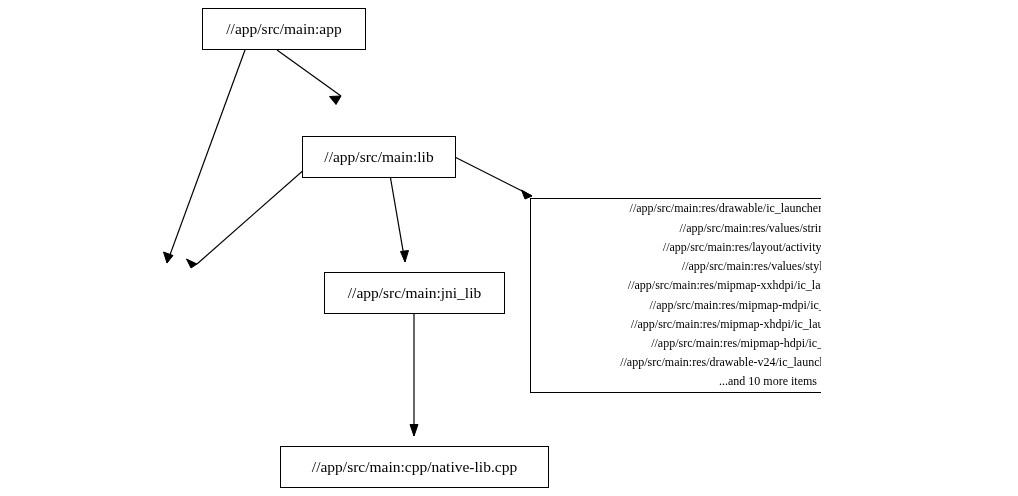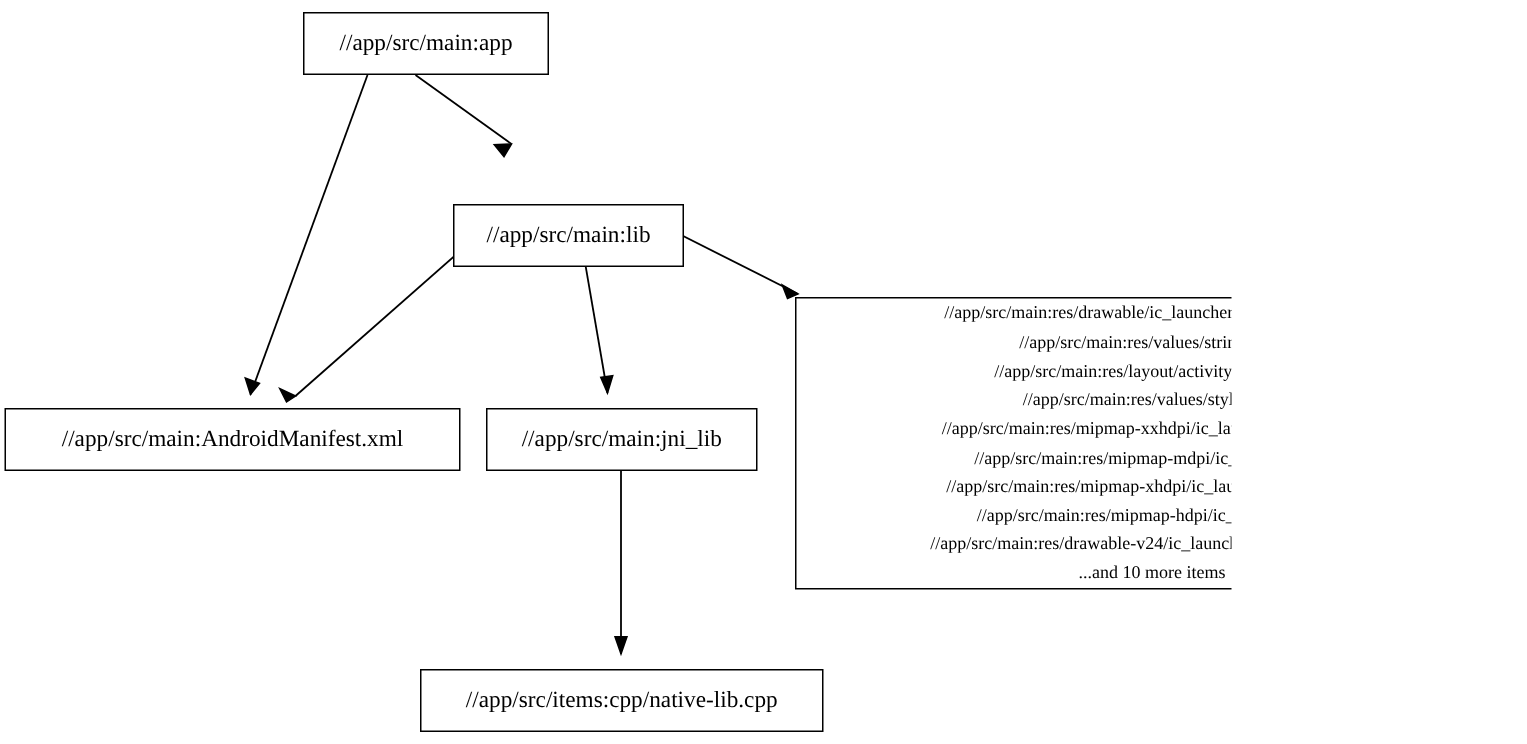--- a/index.html
+++ b/index.html
@@ -77,38 +77,35 @@
   </svg>
 
   <div class="node" id="node-app" style="left: 202px; top: 8px; width: 164px; height: 42px; background: rgb(255, 255, 255); border-color: rgb(0, 0, 0);">
     <span class="node-label">//app/src/main:app</span>
   </div>
 
   <div class="node" id="node-lib" style="left: 302px; top: 104px; width: 154px; height: 42px; background: rgb(255, 255, 255); border-color: rgb(0, 0, 0); margin-top: 32px;">
     <span class="node-label">//app/src/main:lib</span>
   </div>
 
-  <div class="node" id="node-manifest" style="left: 3px; top: 272px; width: 304px; height: 42px; background: rgb(255, 255, 255); border-color: rgb(0, 0, 0);">
-    <span class="node-label">//app/src/main:AndroidManifest.xml</span>
-  </div>
 
   <div class="node" id="node-jni-lib" style="left: 324px; top: 272px; width: 181px; height: 42px; background: rgb(255, 255, 255); border-color: rgb(0, 0, 0); align-items: center;">
     <span class="node-label">//app/src/main:jni_lib</span>
   </div>
 
   <div class="node node-multi" id="node-res" style="left: 530px; top: 198px; width: 476px; height: 195px; background: rgb(255, 255, 255); border-color: rgb(0, 0, 0);">
     <span class="node-label">//app/src/main:res/drawable/ic_launcher_background.xml
 //app/src/main:res/values/strings.xml
 //app/src/main:res/layout/activity_main.xml
 //app/src/main:res/values/styles.xml
 //app/src/main:res/mipmap-xxhdpi/ic_launcher_round.png
 //app/src/main:res/mipmap-mdpi/ic_launcher.png
 //app/src/main:res/mipmap-xhdpi/ic_launcher_round.png
 //app/src/main:res/mipmap-hdpi/ic_launcher.png
 //app/src/main:res/drawable-v24/ic_launcher_foreground.xml
 ...and 10 more items</span>
   </div>
 
   <div class="node" id="node-native-lib" style="left: 280px; top: 446px; width: 269px; height: 42px; background: rgb(255, 255, 255); border-color: rgb(0, 0, 0);">
-    <span class="node-label">//app/src/items:cpp/native-lib.cpp</span>
+    <span class="node-label">//app/src/main:cpp/native-lib.cpp</span>
   </div>
 
 </div>
 
 </body></html>

